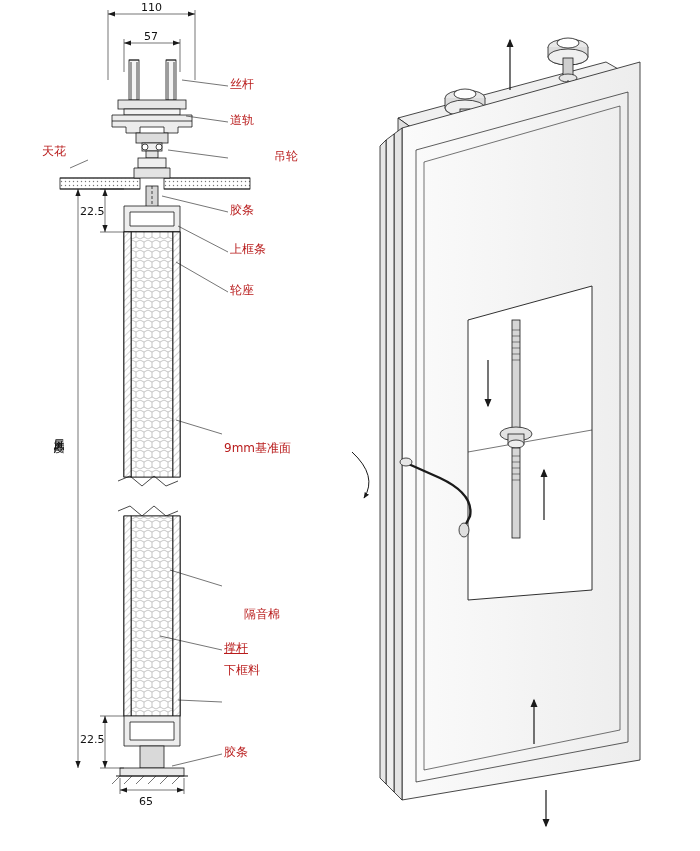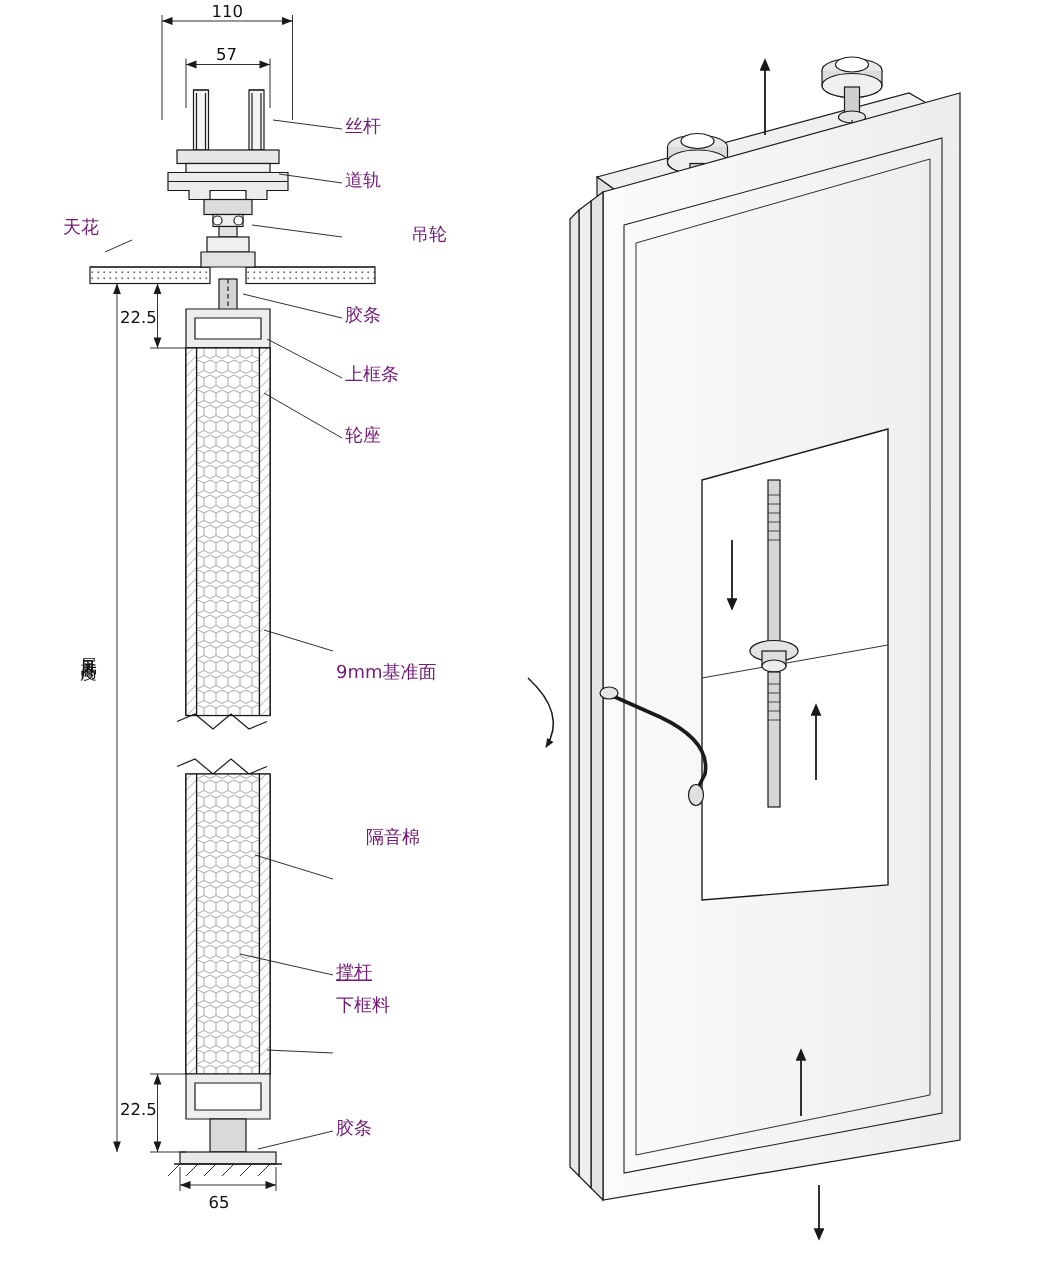--- a/index.html
+++ b/index.html
@@ -24,21 +24,21 @@
   svg.diagram {
     position: absolute;
     left: 0; top: 0;
     width: 700px;
     height: 851px;
   }
   .lbl {
     position: absolute;
     font-size: 12px;
     line-height: 13px;
-    color: #701a75;
+    color: #b91c1c;
     white-space: nowrap;
   }
   .dim {
     position: absolute;
     font-size: 11px;
     color: #111;
     white-space: nowrap;
   }
   .vert {
     writing-mode: vertical-rl;
@@ -306,19 +306,19 @@
   <div class="dim vert" style="left:50px; top:430px;">屏风高度</div>
 
   <div class="lbl" style="left:230px; top:78px;">丝杆</div>
   <div class="lbl" style="left:230px; top:114px;">道轨</div>
   <div class="lbl" style="left:230px; top:150px;margin-left:44px;">吊轮</div>
   <div class="lbl" style="left:42px; top:145px;">天花</div>
   <div class="lbl" style="left:230px; top:204px;">胶条</div>
   <div class="lbl" style="left:230px; top:244px;font-family:Liberation Mono, monospace;">上框条</div>
   <div class="lbl" style="left:230px; top:284px;">轮座</div>
   <div class="lbl" style="left:224px; top:442px;">9mm基准面</div>
-  <div class="lbl" style="left:224px; top:552px;padding-left:20px;">隔音棉</div>
+  <div class="lbl" style="left:224px; top:608px;padding-left:20px;">隔音棉</div>
   <div class="lbl" style="left:224px; top:642px;text-decoration:underline;">撑杆</div>
   <div class="lbl" style="left:224px; top:664px;">下框料</div>
   <div class="lbl" style="left:224px; top:746px;">胶条</div>
 
 
 </div>
 
 </body></html>

